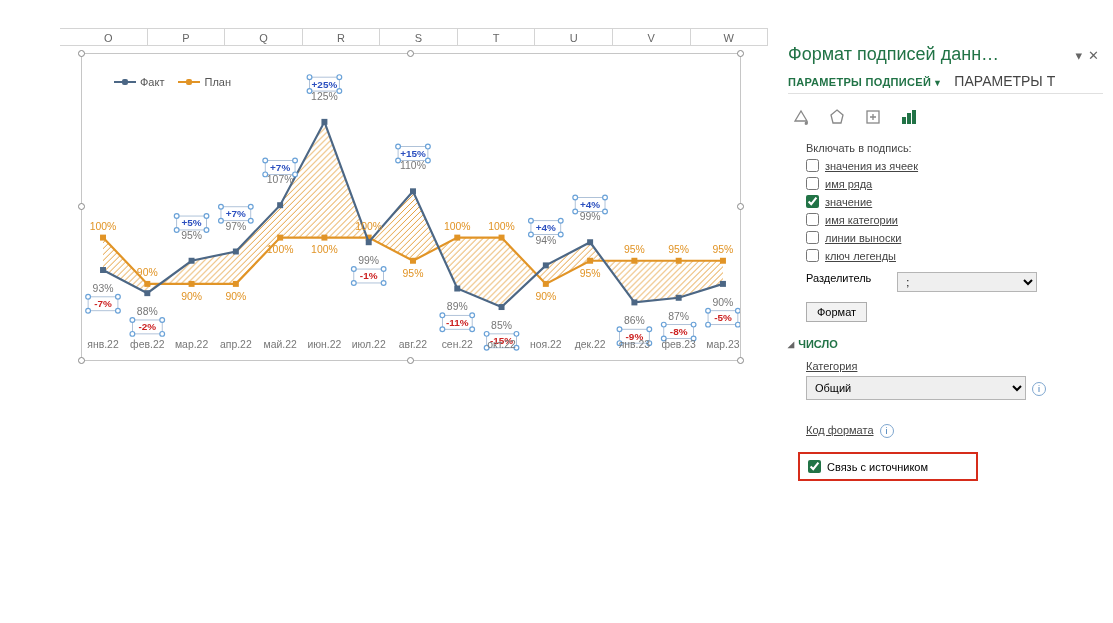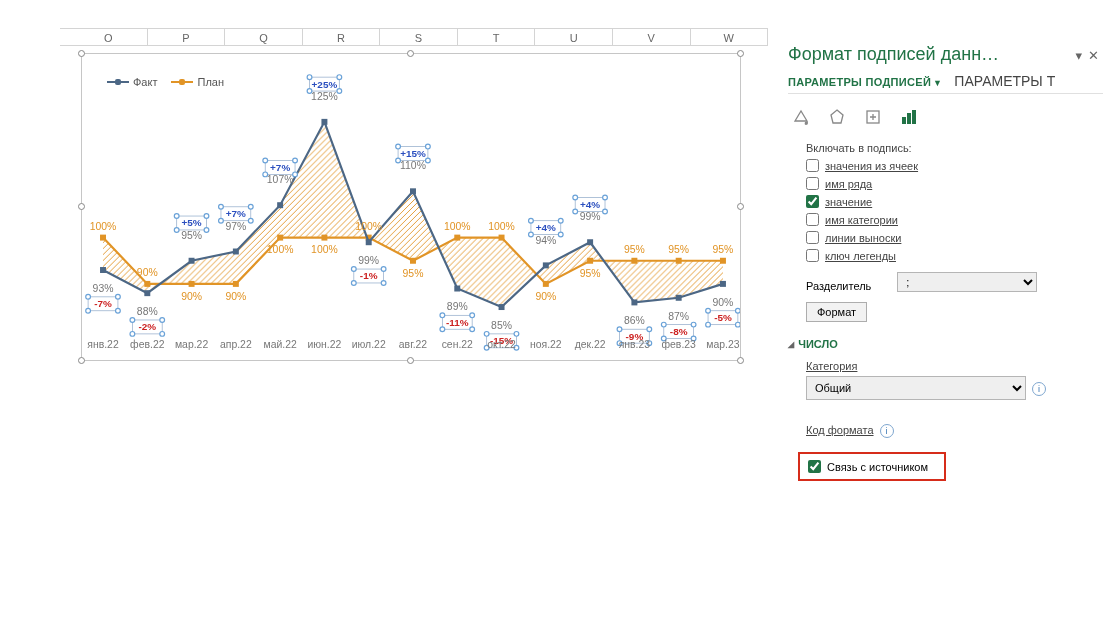--- a/index.html
+++ b/index.html
@@ -7,21 +7,21 @@
 
   
   .col-headers { position: absolute; top: 28px; left: 70px; right: 345px; height: 18px; border-top: 1px solid #d4d4d4; border-bottom: 1px solid #d4d4d4; display: flex; }
   .col-headers div { flex: 1; text-align: center; color: #666; font-size: 11px; border-right: 1px solid #d4d4d4; line-height: 18px; }
   .header-gap { position: absolute; left: 60px; top: 28px; width: 10px; height: 18px; border-top:1px solid #d4d4d4; border-bottom:1px solid #d4d4d4;}
 
   
   .chart-frame { position: absolute; top: 53px; left: 81px; width: 660px; height: 308px; border: 1px solid #c6c6c6; background: #fff; }
   .chart-svg { position: absolute; inset: 0; width: 100%; height: 100%; }
 
-  .legend { position: absolute; top: 22px; left: 25px; display: flex; gap: 14px; align-items: flex-end; }
+  .legend { position: absolute; top: 22px; left: 32px; display: flex; gap: 14px; align-items: flex-end; }
   .legend-item { display: flex; align-items: center; gap: 4px; font-size: 11px; color: #555; }
   .legend-line { width: 22px; height: 2px; position: relative; }
   .legend-dot { width: 6px; height: 6px; border-radius: 2px; position: absolute; top: -2px; left: 8px; }
   .fact-line { background: #4c6785; }
   .fact-dot { background: #4c6785; }
   .plan-line { background: #e19426; }
   .plan-dot { background: #e19426; }
 
   
   .panel { position: absolute; top: 44px; right: 10px; width: 315px; }
@@ -34,31 +34,31 @@
   .tabs-row .caret { margin-left: 2px; font-size: 9px; color:#217346;}
   .icon-row { display: flex; gap: 14px; margin: 12px 0 14px 2px; }
   .icon-row .ic { width: 22px; height: 22px; display: flex; align-items: center; justify-content: center; }
   .ic svg { display:block; }
 
   .section-head { color: #217346; font-weight: bold; font-size: 11px; margin: 6px 0 6px 0; }
   .section-head::before { content: "◢"; font-size: 8px; color: #666; margin-right: 4px; vertical-align: 1px;}
   .subtext { color: #444; margin: 4px 0 4px 18px; }
   .check-row { display: flex; align-items: center; gap: 6px; margin: 5px 0 5px 18px; color: #444; text-decoration: underline; }
   .check-row input { margin:0; width:13px; height:13px; accent-color: #217346;}
-  .sep-row { display:flex; align-items:flex-end; gap:26px; margin: 10px 0 10px 18px; }
+  .sep-row { display:flex; align-items:flex-start; gap:26px; margin: 10px 0 10px 18px; }
   .sep-row select { flex: 1; max-width: 140px; height: 20px; border: 1px solid #b5b5b5; font-size: 11px; padding-left: 4px;}
   .btn { border: 1px solid #adadad; background: #f2f2f2; padding: 3px 10px; font-size: 11px; margin-left: 18px; }
   .field-label { margin: 10px 0 4px 18px; color:#444;}
   .field-label .ul { text-decoration: underline; }
   .select-wide { margin-left: 18px; width: 220px; height: 24px; border: 1px solid #b5b5b5; font-size: 11px; padding-left: 4px; display:inline-block; }
   .info-ic { display:inline-block; width:14px; height:14px; border:1px solid #7ea6cf; border-radius:50%; color:#3c78b4; font-size:9px; text-align:center; line-height:12px; margin-left:6px; vertical-align:middle;}
   .fmt-row { display:flex; gap:10px; margin-left:18px; align-items:center; margin-top:4px;}
   .fmt-row input { width: 150px; height: 20px; font-size: 11px; border:1px solid #b5b5b5; padding-left:4px;}
   .fmt-row button { border:1px solid #adadad; background:#f2f2f2; padding:3px 10px; font-size:11px;}
-  .linked-box { border: 2px solid #d62c1a; padding: 6px 8px; margin: 10px 0 0 10px; display: inline-flex; align-items: center; gap: 6px; width: 148px;}
+  .linked-box { border: 2px solid #d62c1a; padding: 6px 8px; margin: 10px 0 0 10px; display: inline-flex; align-items: center; gap: 6px; width: 180px;}
   .linked-box input { accent-color:#217346; margin:0;}
 
   .handle { position:absolute; width:7px; height:7px; border:1px solid #888; background:#fff; border-radius:50%;}
 </style>
 </head>
 <body>
 
 <div class="header-gap"></div>
 <div class="col-headers">
   <div>O</div>

